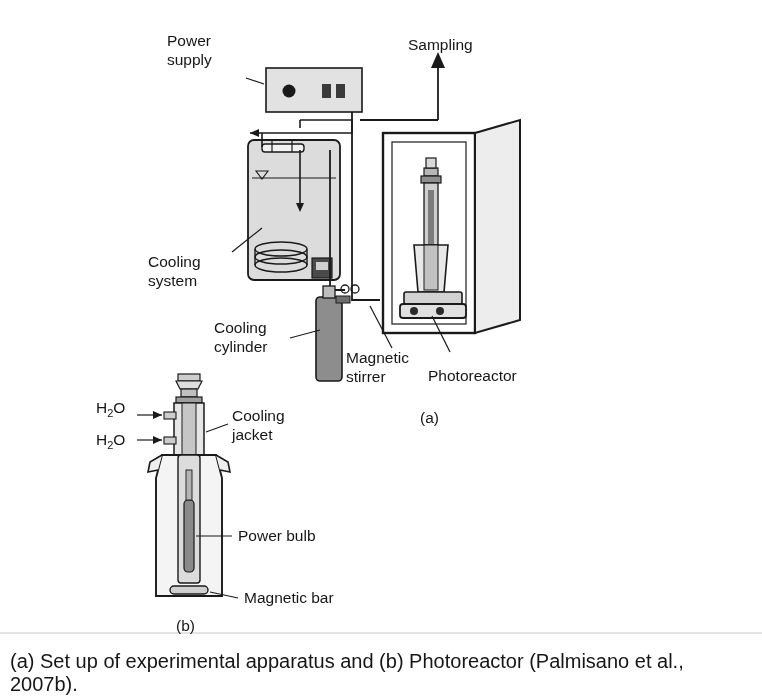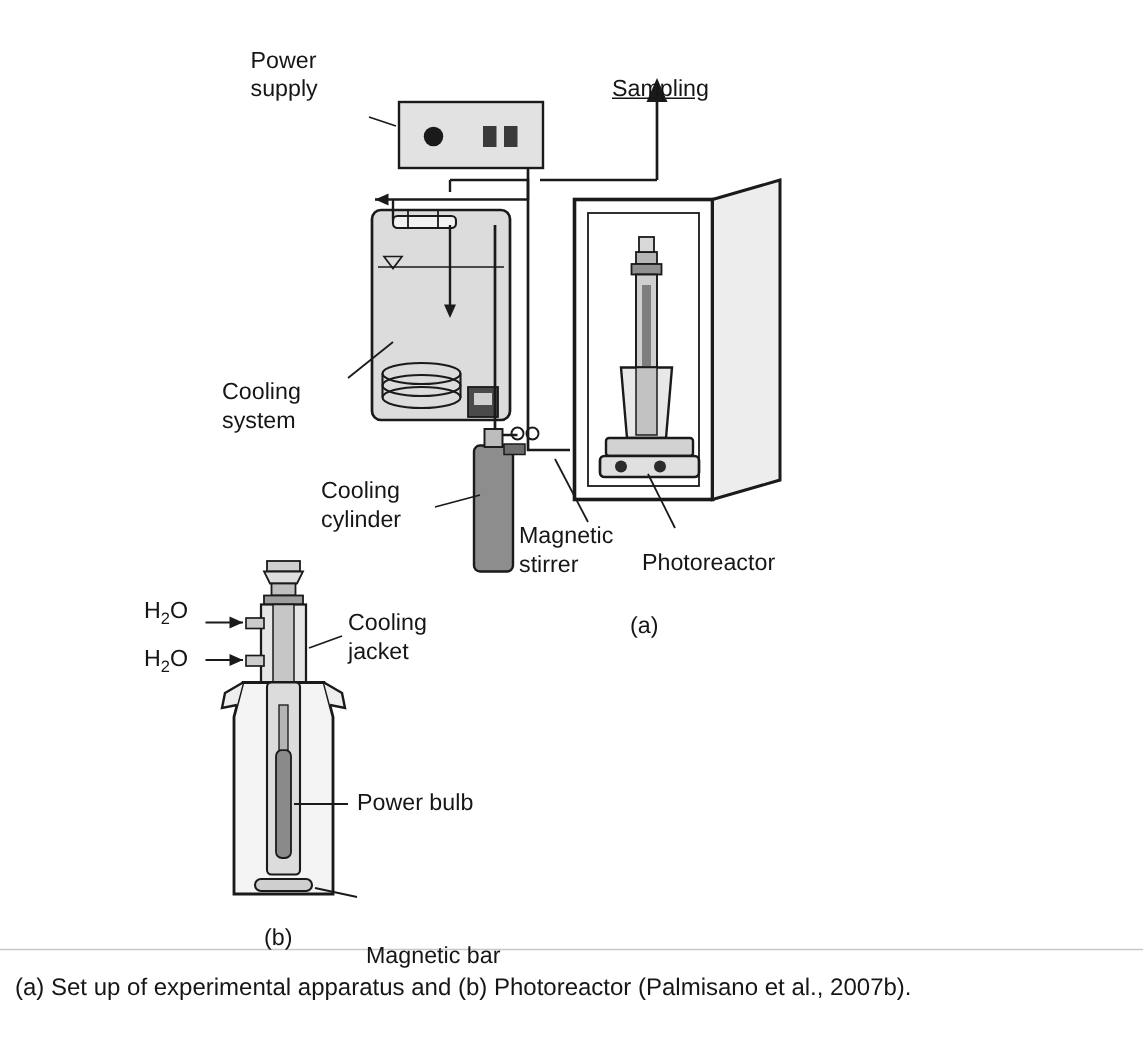--- a/index.html
+++ b/index.html
@@ -28,21 +28,21 @@
     font-size: 15.5px;
     line-height: 19px;
     color: #161616;
     white-space: pre;
   }
   .caption {
     position: absolute;
     left: 10px;
     top: 650px;
     width: 742px;
-    font-size: 16px;
+    font-size: 20px;
     color: #161616;
     text-align: left;
   }
   .sub {
     font-size: 11px;
     vertical-align: sub;
   }
 </style>
 </head>
 <body>
@@ -182,21 +182,21 @@
   </g>
   <polygon points="162,415 153,411 153,419" fill="#1a1a1a"></polygon>
   <polygon points="162,440 153,436 153,444" fill="#1a1a1a"></polygon>
 
   <line x1="0" y1="633" x2="762" y2="633" stroke="#c8c8c8" stroke-width="1"></line>
 </svg>
 
 <div class="label" style="left:167px; top:31px; width:90px;"><span style="white-space:pre-line;">Power
 supply</span></div>
 
-<div class="label" style="left:408px; top:50px;text-decoration:underline;"><span>Sampling</span></div>
+<div class="label" style="left:408px; top:35px;"><span>Sampling</span></div>
 
 <div class="label" style="left:148px; top:252px; width:90px;"><span style="white-space:pre-line;">Cooling
 system</span></div>
 
 <div class="label" style="left:214px; top:318px; width:90px;"><span style="white-space:pre-line;">Cooling
 cylinder</span></div>
 
 <div class="label" style="left:346px; top:348px; width:90px;"><span style="white-space:pre-line;">Magnetic
 stirrer</span></div>
 
@@ -206,17 +206,17 @@
 
 <div class="label" style="left:96px; top:398px;"><span>H</span><span class="sub">2</span><span>O</span></div>
 
 <div class="label" style="left:96px; top:430px;"><span>H</span><span class="sub">2</span><span>O</span></div>
 
 <div class="label" style="left:232px; top:406px; width:90px;"><span style="white-space:pre-line;">Cooling
 jacket</span></div>
 
 <div class="label" style="left:238px; top:526px;"><span>Power bulb</span></div>
 
-<div class="label" style="left:244px; top:588px;margin-top:40px;"><span>Magnetic bar</span></div>
+<div class="label" style="left:244px; top:588px;"><span>Magnetic bar</span></div>
 
 <div class="label" style="left:176px; top:616px;"><span>(b)</span></div>
 
 <div class="caption">(a) Set up of experimental apparatus and (b) Photoreactor (Palmisano et al., 2007b).</div>
 
 </body></html>

